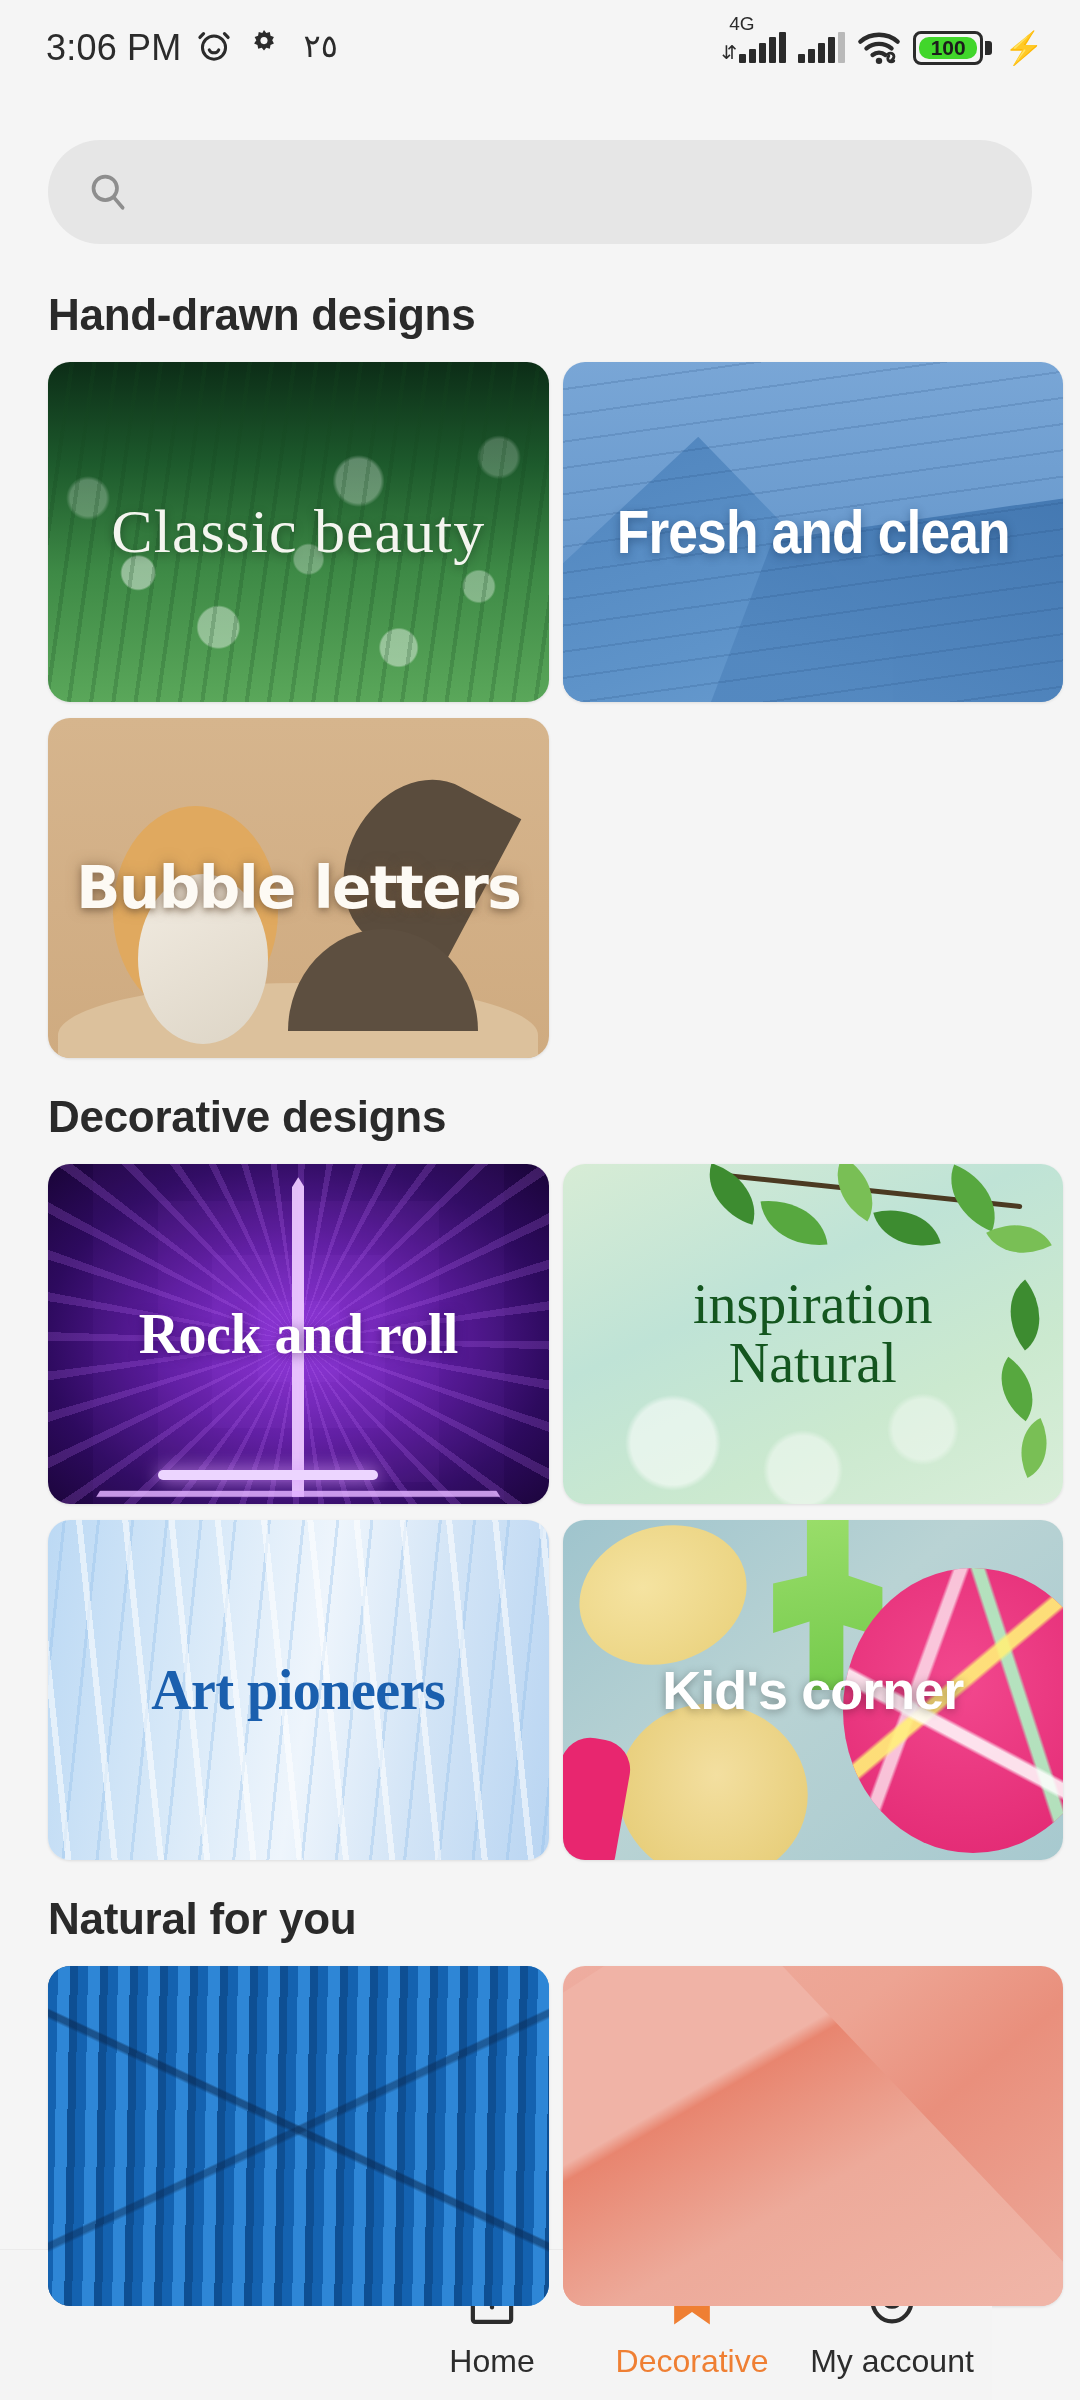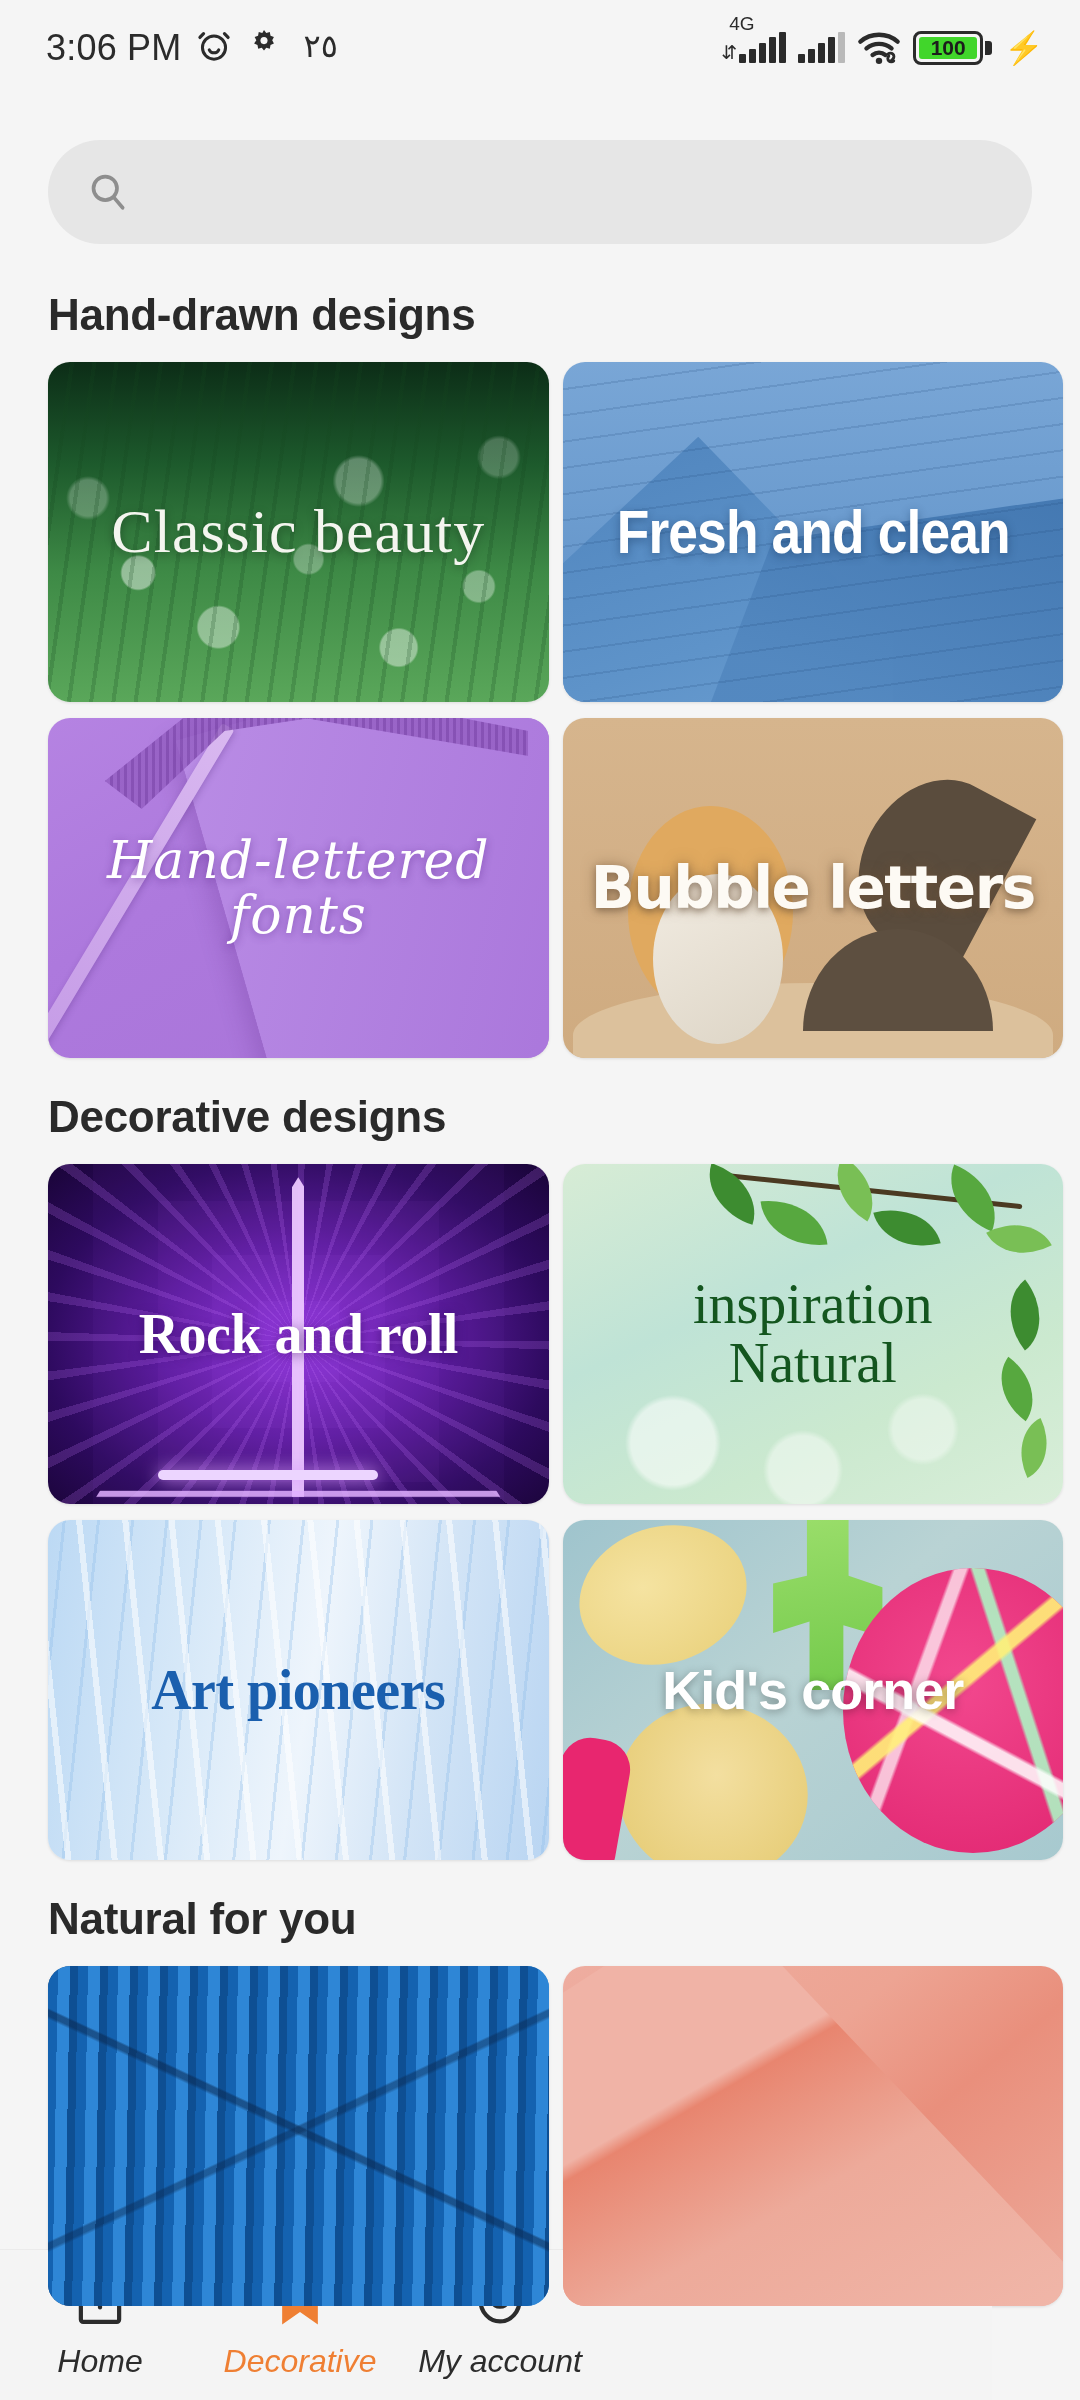--- a/index.html
+++ b/index.html
@@ -37,21 +37,21 @@
   .datarrows { font-size:19px; color:#2b2b2b; line-height:1; margin-right:2px; padding-bottom:1px; }
 
   .battery {
     display:flex; align-items:center;
   }
   .batt-body {
     width:70px; height:34px; border:3px solid #2b2b2b; border-radius:8px;
     display:flex; align-items:center; justify-content:center; padding:3px;
   }
   .batt-fill {
-    width:100%; height:100%; background:#41d62b; border-radius:3px;
+    width:100%; height:100%; background:#41d62b; border-radius:10px;
     display:flex; align-items:center; justify-content:center;
     font-size:21px; font-weight:700; color:#1c1c1c;
   }
   .batt-cap { width:7px; height:14px; background:#2b2b2b; border-radius:0 3px 3px 0; margin-left:2px; }
   .bolt { font-size:32px; color:#2b2b2b; line-height:1; }
 
   
   .searchbar {
     position:absolute; top:140px; left:48px;
     width:984px; height:104px;
@@ -337,23 +337,22 @@
   
   .content { position:absolute; top:276px; left:48px; width:1015px; }
   .sec { margin-bottom:10px; }
   .sec .section-title { margin:34px 0 22px 0; }
   .sec:first-child .section-title { margin-top:14px; }
 
   
   .bottomnav {
     position:absolute; bottom:0; left:0; width:992px; height:150px;
     background:#f4f4f4;
-    display:flex; align-items:center; justify-content:flex-start;
+    display:flex; align-items:center; justify-content:flex-end;
     box-shadow:0 -1px 0 rgba(0,0,0,.04);
-    font-style:italic;
   }
   .navitem {
     display:flex; flex-direction:column; align-items:center; gap:14px;
     width:200px;
   }
   .navlabel { font-size:32px; color:#2c2c2c; }
   .navitem.active .navlabel { color:#ef7f33; }
   .navicon { height:58px; display:flex; align-items:center; justify-content:center; }
 </style>
 </head>
@@ -441,25 +440,20 @@
           <div class="art a-meadow"></div>
           <div class="label t-serif-white">Classic beauty</div>
         </div>
 
         <div class="card">
           <div class="art a-archblue"></div>
           <div class="a-lines"></div>
           <div class="label t-cond-white">Fresh and clean</div>
         </div>
 
-        <div class="card">
-          <div class="art a-purple"></div>
-          <div class="a-ribbon"></div>
-          <div class="label t-script-white">Hand-lettered fonts</div>
-        </div>
 
         <div class="card">
           <div class="art a-tan">
             <span class="half-d"></span>
             <span class="shelf"></span>
             <span class="circle-o"></span>
             <span class="dome"></span>
             <span class="circle-w"></span>
           </div>
           <div class="label t-bubble-white">Bubble letters</div>

